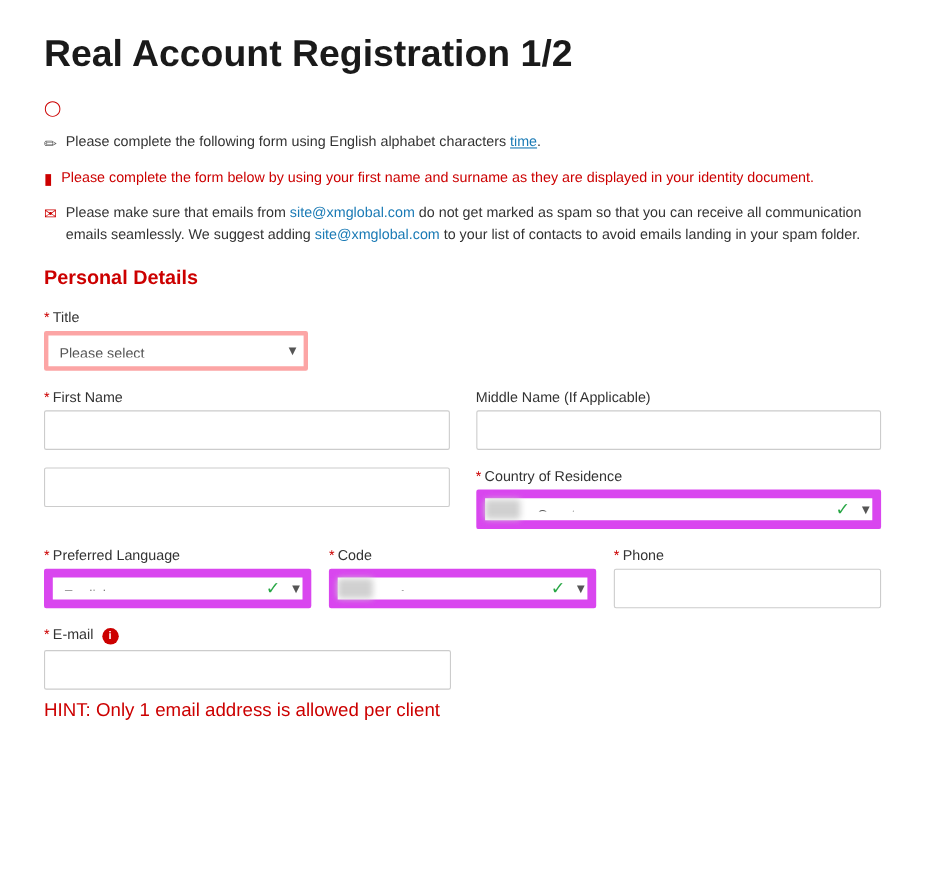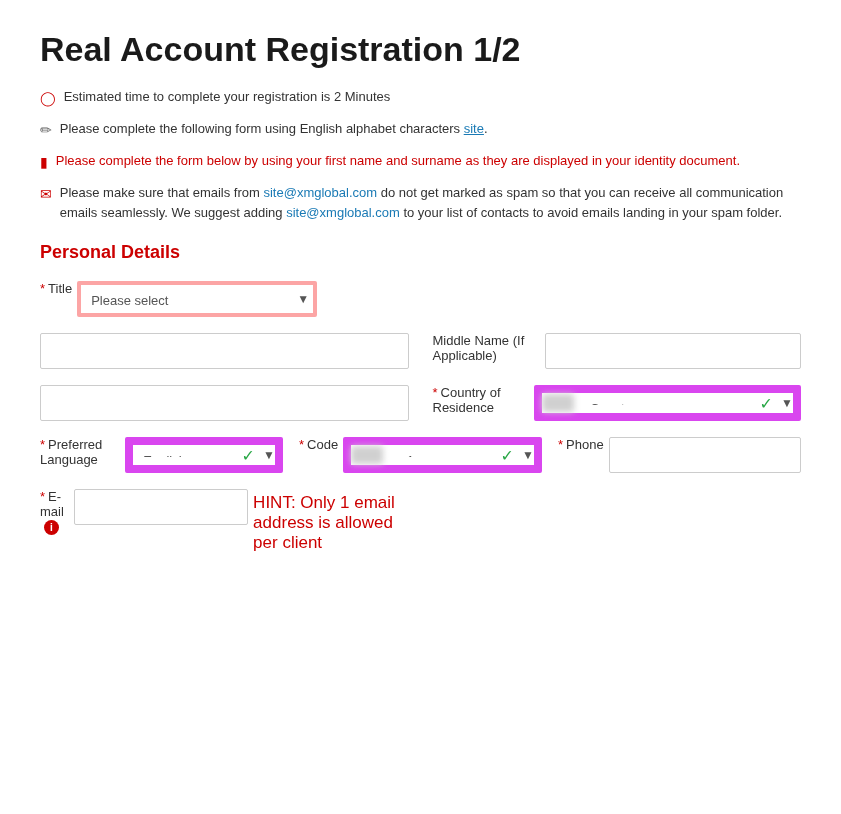--- a/index.html
+++ b/index.html
@@ -50,21 +50,21 @@
       margin-top: 20px;
     }
 
     .form-grid {
       display: grid;
       grid-template-columns: 1fr 1fr;
       gap: 16px 24px;
     }
     .form-group {
       display: flex;
-      flex-direction: row;
+      flex-direction: column;
       gap: 5px;
     }
     .form-group label {
       font-size: 13px;
       font-weight: normal;
       color: #333;
     }
     .form-group label .required {
       color: #cc0000;
       margin-right: 3px;
@@ -181,25 +181,24 @@
     }
   </style>
 </head>
 <body>
 
 <h1>Real Account Registration 1/2</h1>
 
 <ul class="info-list">
   <li>
     <span class="icon icon-clock">◯</span>
-    <span>Estimated time to complete your registration is 2 Minutes</span>
   </li>
   <li>
     <span class="icon icon-pencil">✏</span>
-    <span>Please complete the following form using English alphabet characters <a class="underline" href="#">site</a>.</span>
+    <span>Please complete the following form using English alphabet characters <a class="underline" href="#">time</a>.</span>
   </li>
   <li class="red-text">
     <span class="icon icon-id">▮</span>
     <span>Please complete the form below by using your first name and surname as they are displayed in your identity document.</span>
   </li>
   <li>
     <span class="icon icon-email" style="color:#cc0000;">✉</span>
     <span>Please make sure that emails from <a href="#">site@xmglobal.com</a> do not get marked as spam so that you can receive all communication emails seamlessly. We suggest adding <a href="#">site@xmglobal.com</a> to your list of contacts to avoid emails landing in your spam folder.</span>
   </li>
 </ul>
@@ -218,20 +217,23 @@
       <option value="ms">Ms</option>
       <option value="dr">Dr</option>
     </select>
     <span class="arrow">▼</span>
   </div>
 </div>
 
 <div class="form-grid">
 
   <div class="form-group">
+    <label>
+      <span class="required">*</span><span>First Name</span>
+    </label>
     <input type="text" value="" style="">
   </div>
 
   <div class="form-group">
     <label>Middle Name (If Applicable)</label>
     <input type="text" value="" style="">
   </div>
 
   <div class="form-group">
     <input type="text" value="" style="">

